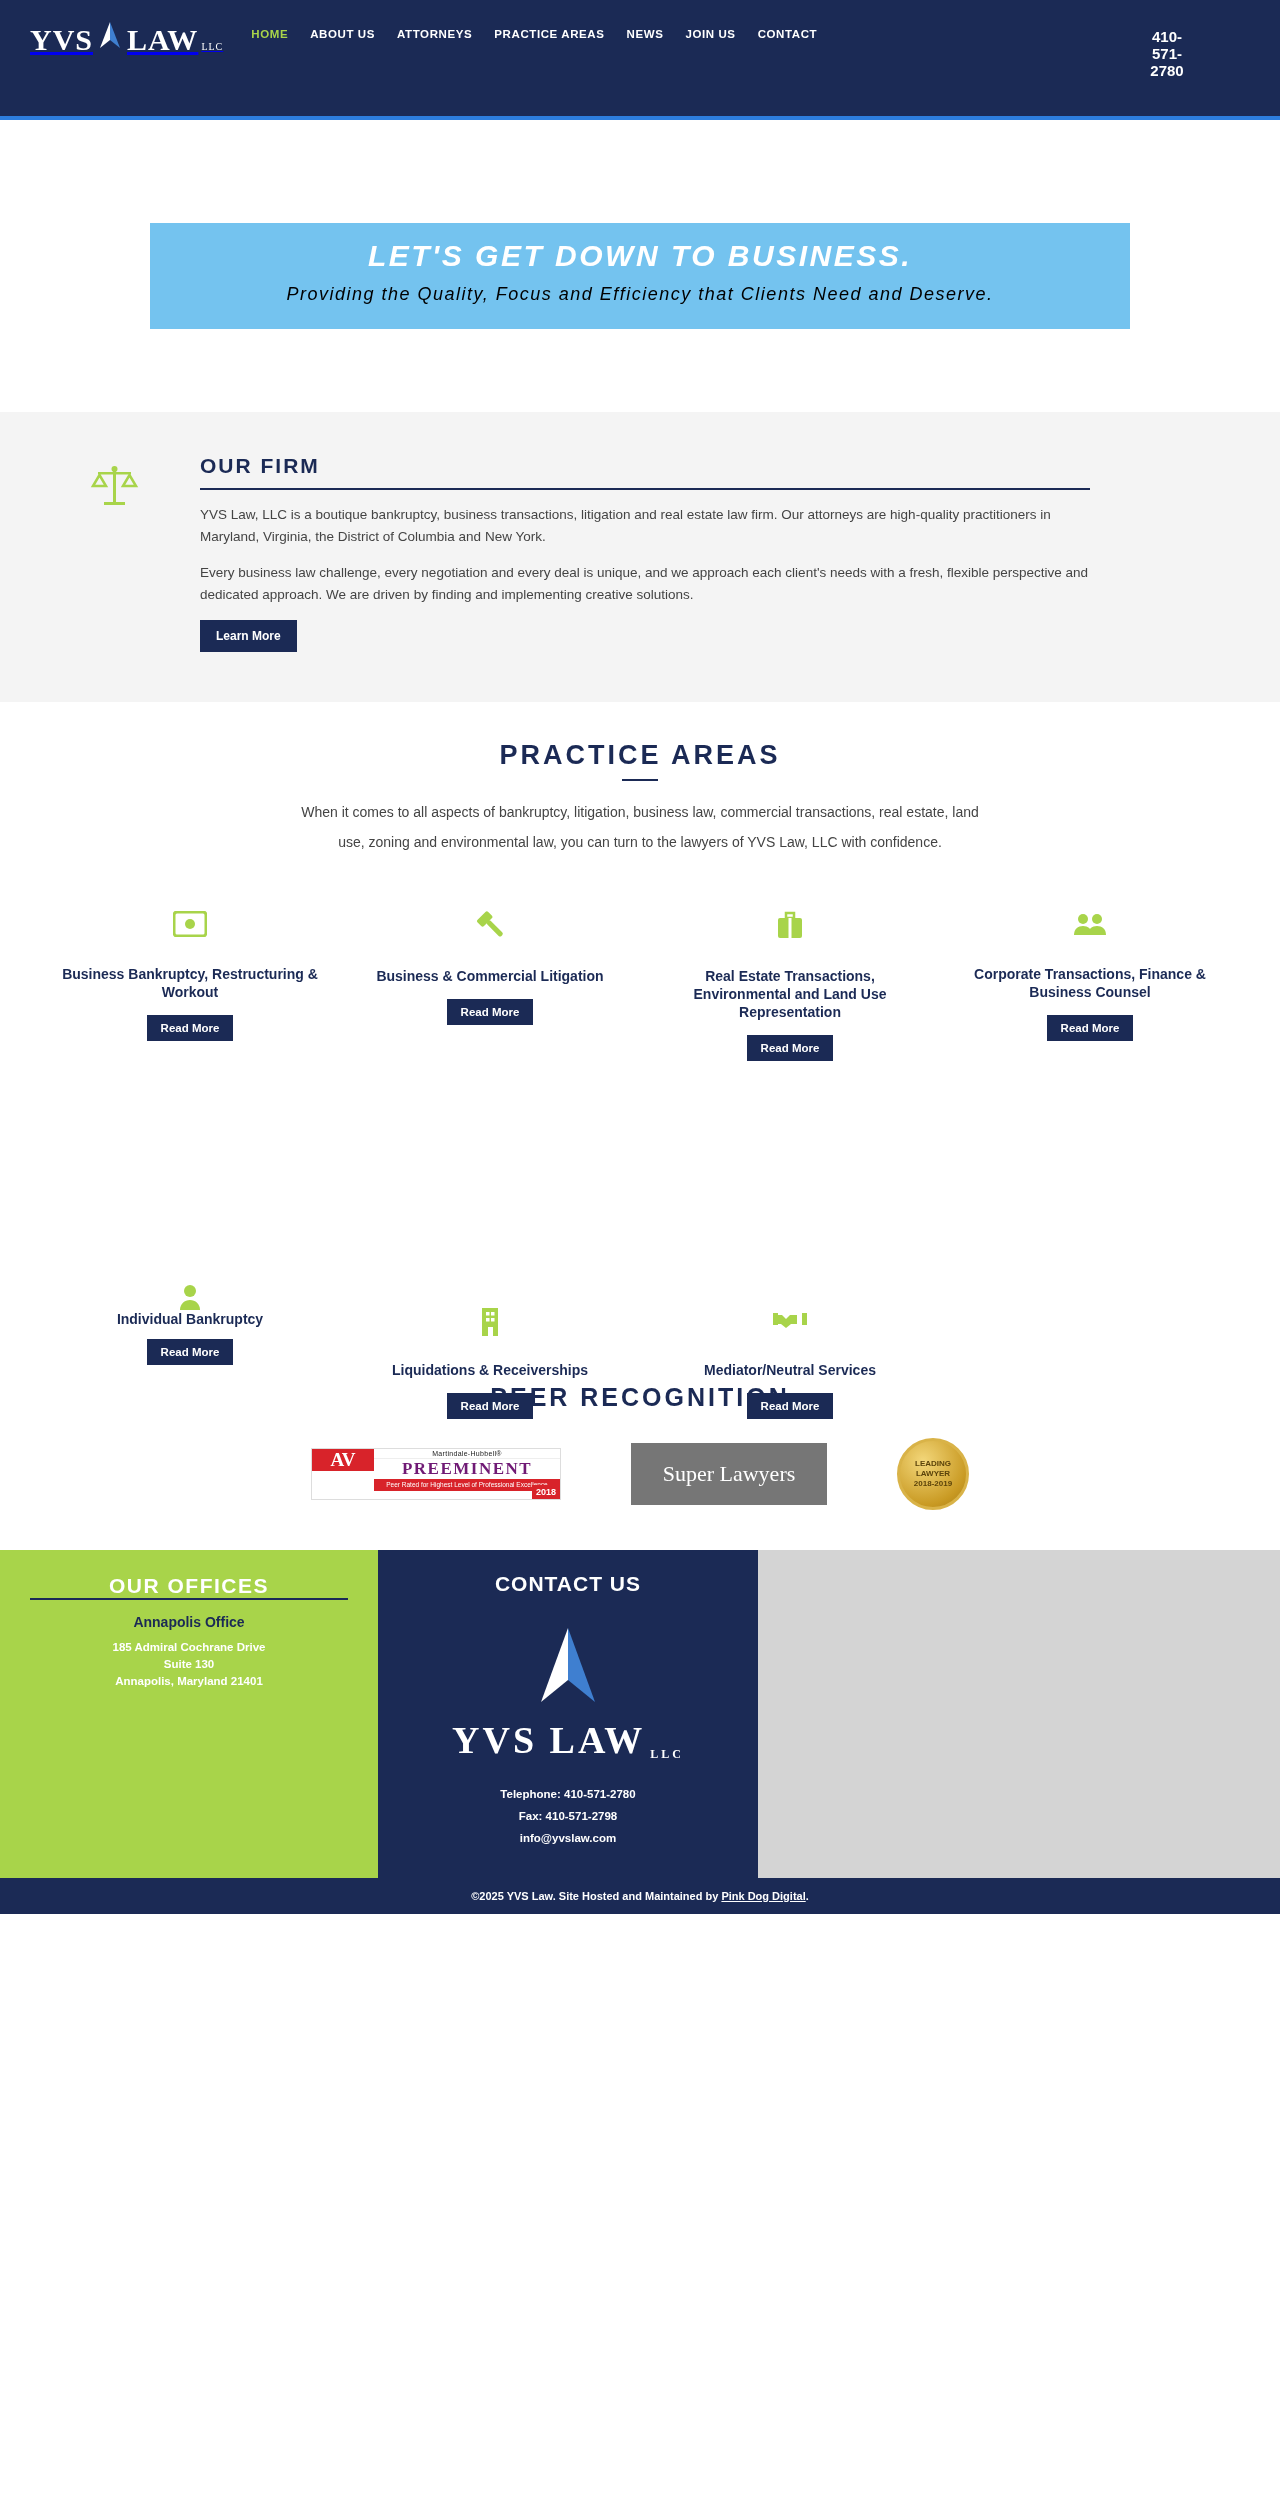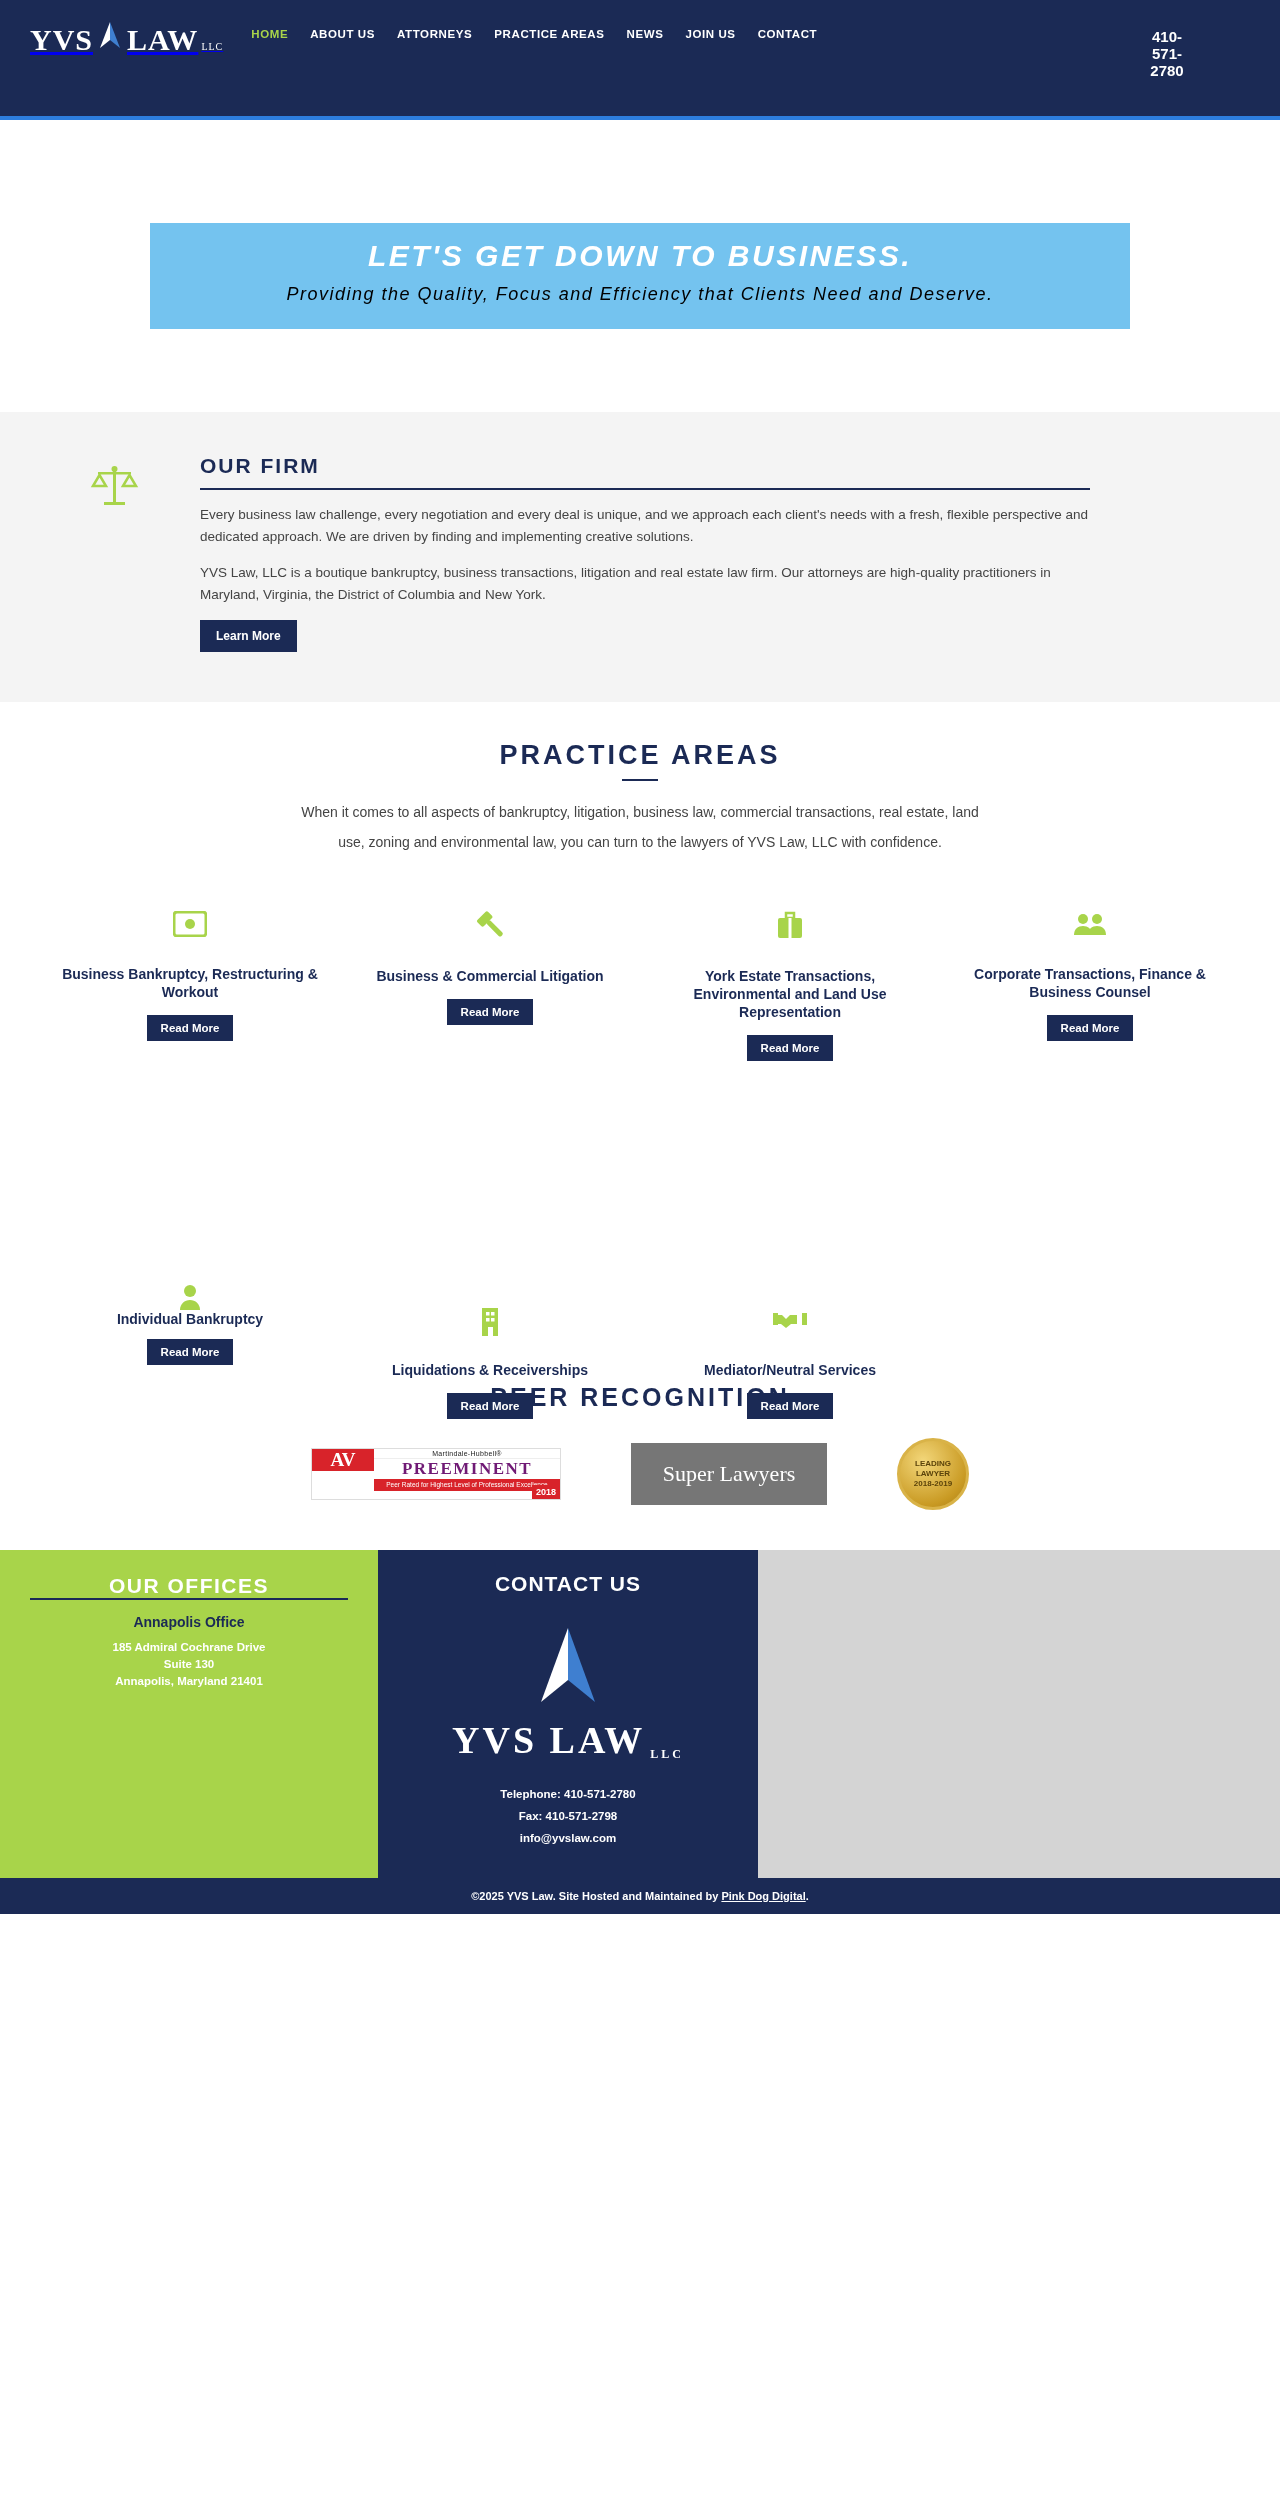--- a/index.html
+++ b/index.html
@@ -353,22 +353,22 @@
         <rect x="23" y="6" width="3" height="32" fill="#a8d44a"></rect>
         <rect x="14" y="38" width="21" height="3" fill="#a8d44a"></rect>
         <rect x="8" y="8" width="33" height="2.5" fill="#a8d44a"></rect>
         <circle cx="24.5" cy="5" r="3" fill="#a8d44a"></circle>
         <path d="M3 22 L9.5 11 L16 22 Z" fill="none" stroke="#a8d44a" stroke-width="2.5"></path>
         <path d="M33 22 L39.5 11 L46 22 Z" fill="none" stroke="#a8d44a" stroke-width="2.5"></path>
       </svg>
     </div>
     <div class="firm-body">
       <div class="firm-title">OUR FIRM</div>
+      <p class="firm-p">YVS Law, LLC is a boutique bankruptcy, business transactions, litigation and real estate law firm. Our attorneys are high-quality practitioners in Maryland, Virginia, the District of Columbia and New York.</p>
       <p class="firm-p">Every business law challenge, every negotiation and every deal is unique, and we approach each client's needs with a fresh, flexible perspective and dedicated approach. We are driven by finding and implementing creative solutions.</p>
-      <p class="firm-p">YVS Law, LLC is a boutique bankruptcy, business transactions, litigation and real estate law firm. Our attorneys are high-quality practitioners in Maryland, Virginia, the District of Columbia and New York.</p>
       <a href="#" class="btn">Learn More</a>
     </div>
   </div>
 </div>
 
 <div class="practice">
   <div class="practice-title">PRACTICE AREAS</div>
   <div class="practice-rule"></div>
   <div class="practice-intro">When it comes to all aspects of bankruptcy, litigation, business law, commercial transactions, real estate, land use, zoning and environmental law, you can turn to the lawyers of YVS Law, LLC with confidence.</div>
 
@@ -397,21 +397,21 @@
     </div>
 
     <div class="pa-cell low">
       <div class="pa-icon">
         <svg width="30" height="30" viewBox="0 0 30 30">
           <rect x="11" y="2" width="8" height="5" fill="none" stroke="#a8d44a" stroke-width="2.5"></rect>
           <rect x="3" y="7" width="24" height="20" rx="2" fill="#a8d44a"></rect>
           <rect x="13.5" y="7" width="3" height="20" fill="#ffffff"></rect>
         </svg>
       </div>
-      <div class="pa-name">York Estate Transactions, Environmental and Land Use Representation</div>
+      <div class="pa-name">Real Estate Transactions, Environmental and Land Use Representation</div>
       <a href="#" class="pa-btn">Read More</a>
     </div>
 
     <div class="pa-cell">
       <div class="pa-icon">
         <svg width="36" height="26" viewBox="0 0 36 26">
           <circle cx="11" cy="8" r="5" fill="#a8d44a"></circle>
           <circle cx="25" cy="8" r="5" fill="#a8d44a"></circle>
           <path d="M2 24c0-6 4-9 9-9s9 3 9 9z" fill="#a8d44a"></path>
           <path d="M16 24c0-6 4-9 9-9s9 3 9 9z" fill="#a8d44a"></path>

